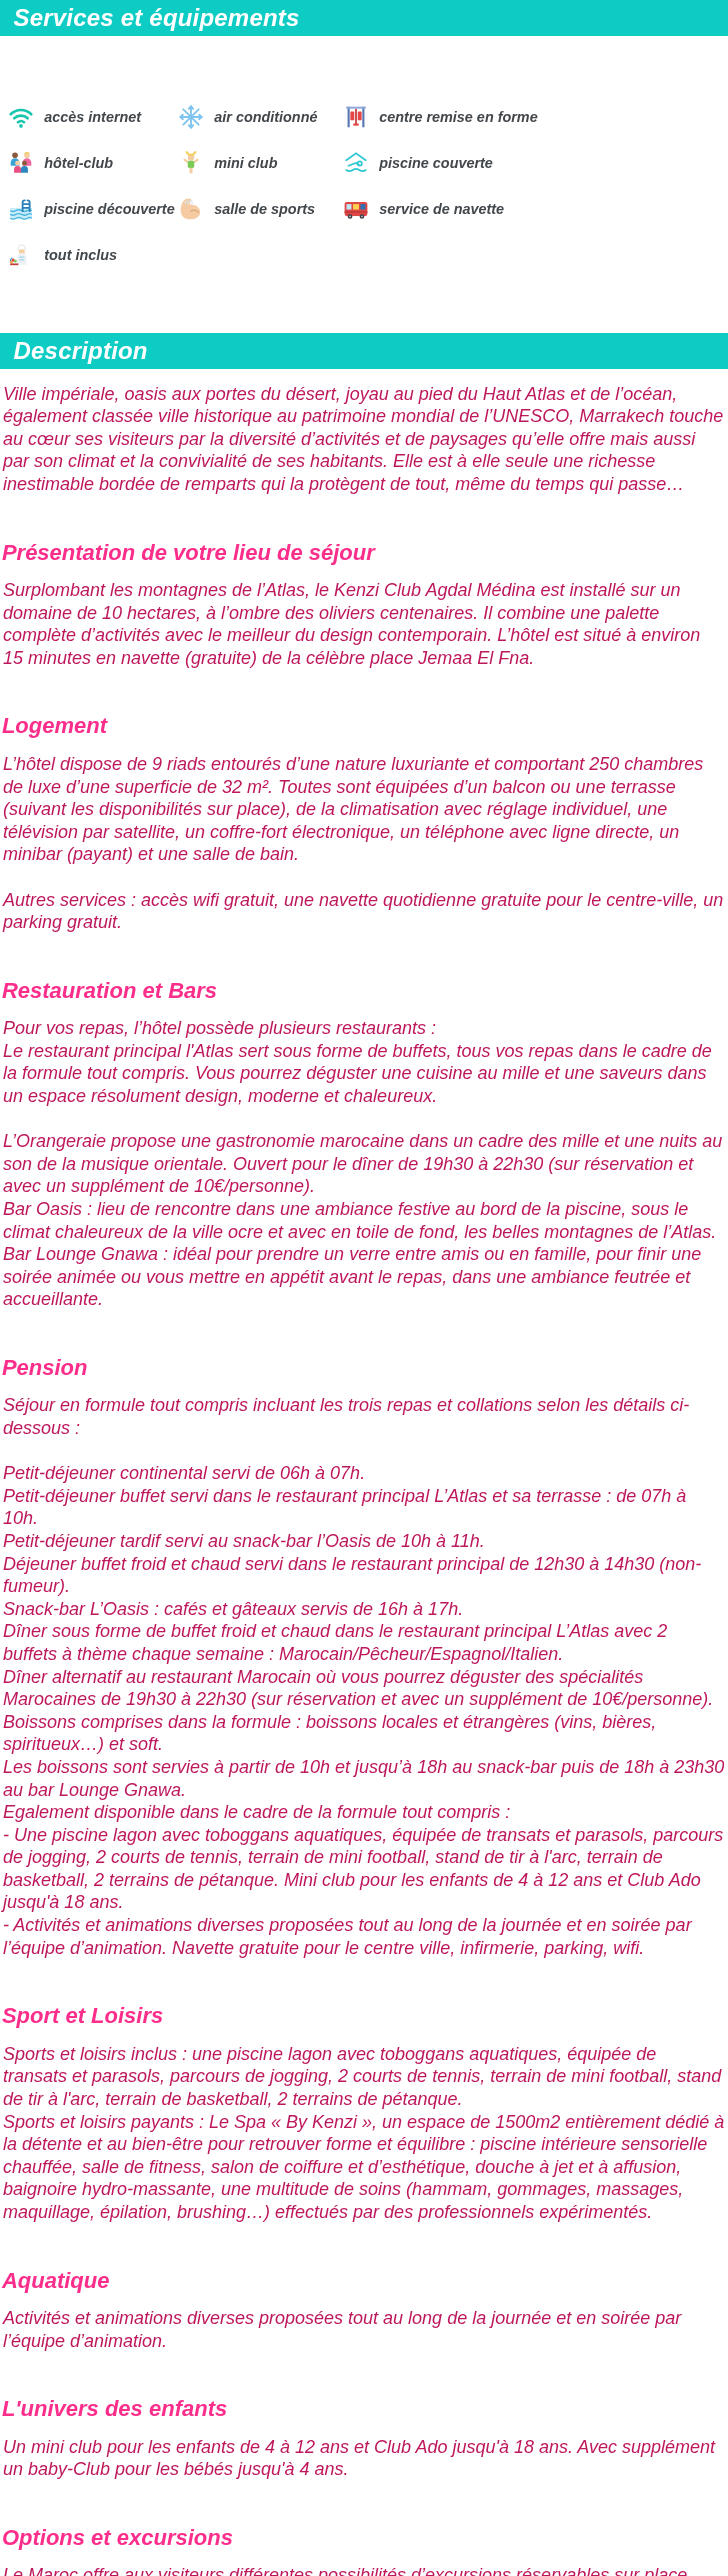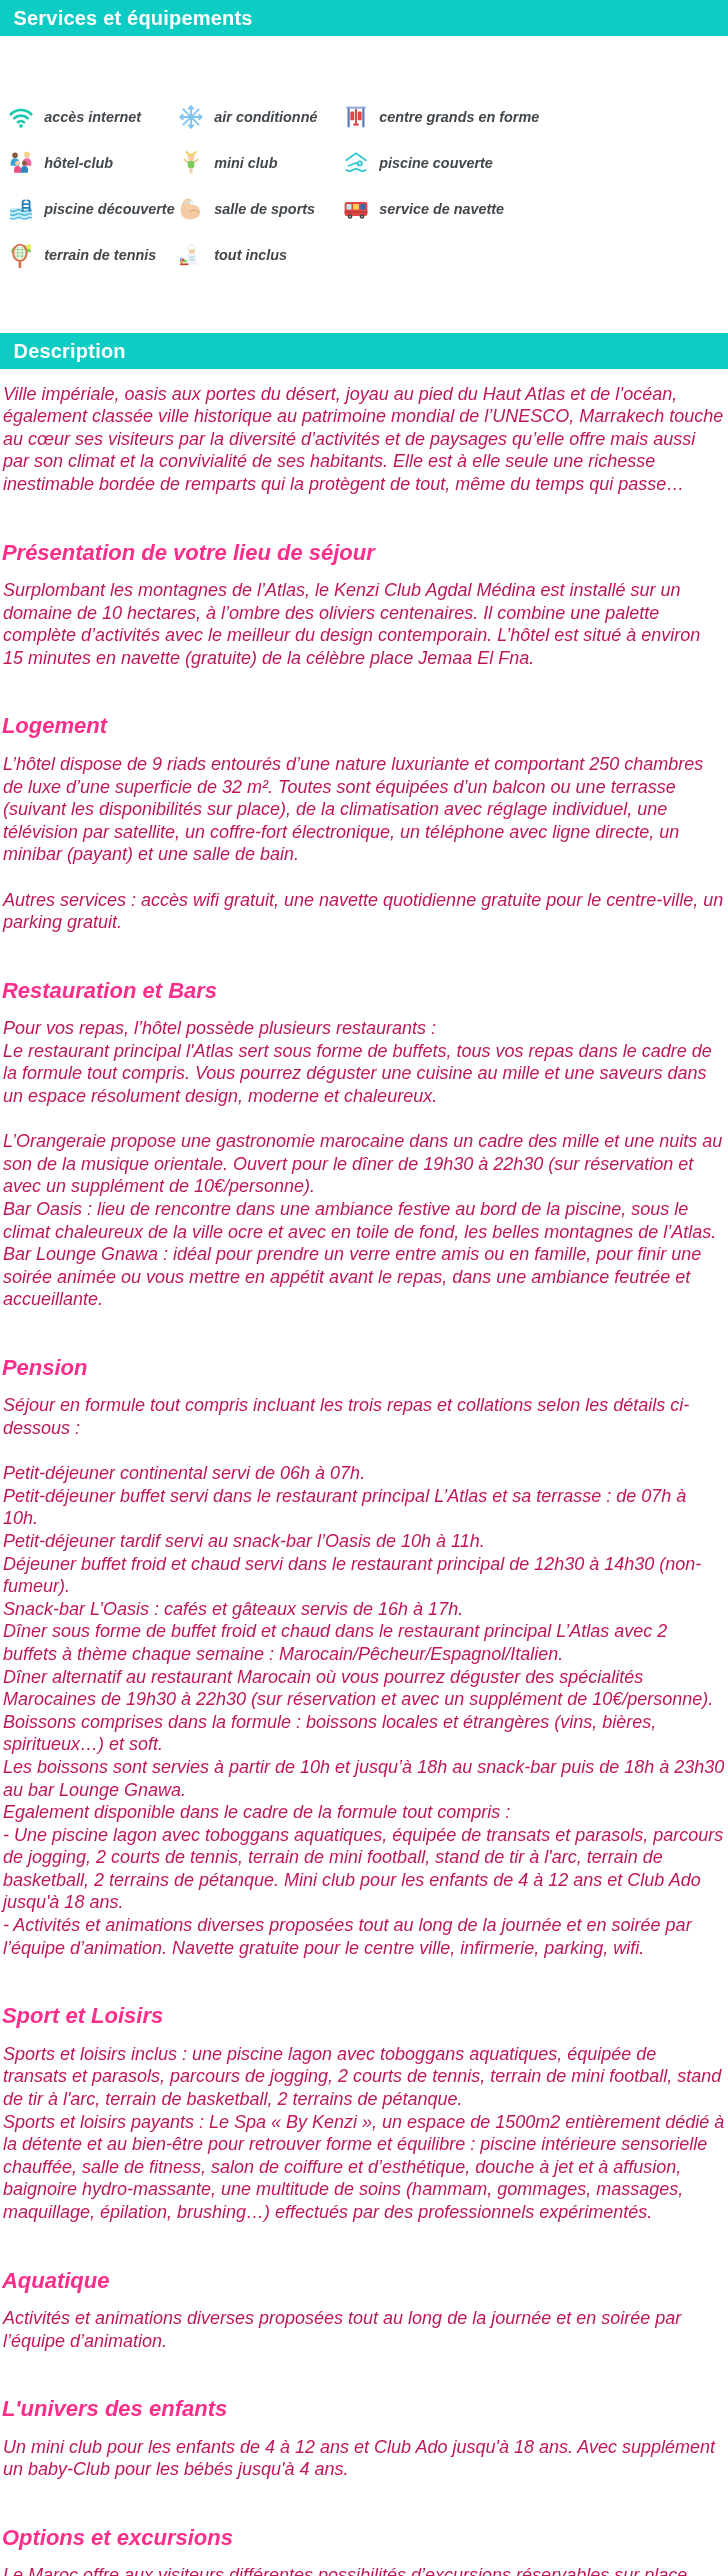--- a/index.html
+++ b/index.html
@@ -1,19 +1,19 @@
 <!DOCTYPE html>
 <html lang="fr"><head>
 <meta charset="utf-8">
 <style>
   html,body { margin:0; padding:0; background:#ffffff; }
   body { width:728px; font-family:"Liberation Sans", sans-serif; }
 
   .bar { background:#0cccc4; height:36px; display:flex; align-items:center; padding:0 13.5px; }
-  .bar span { color:#ffffff; font-size:20px; font-weight:700; letter-spacing:0.2px; }
+  .bar span { color:#ffffff; font-size:24px; font-weight:700; font-style:italic; letter-spacing:0.2px; }
 
   .services-grid { display:grid; grid-template-columns:170px 165px 1fr; padding:12.5px 3.8px 9.6px 7.7px;margin-top:45px; }
   .service-item { display:flex; align-items:center; gap:10.6px; height:46px; }
   .service-label { color:#42474c; font-size:14.4px; font-style:italic; font-weight:700; white-space:nowrap; }
   .service-icon { flex:0 0 26px; display:flex; align-items:center; justify-content:center; }
 
   .description-bar { margin-top:46px; }
 
   .section-title { color:#fb2e8b; font-size:22px; font-weight:700; font-style:italic; margin:44px 1.9px 0; }
   .section:first-of-type .section-title { margin-top:21px; }
@@ -58,21 +58,21 @@
       <svg width="26" height="26" viewBox="0 0 24 24">
           <rect x="4.2" y="2.5" width="2" height="19" fill="#5b78b4"></rect>
           <rect x="17.8" y="2.5" width="2" height="19" fill="#5b78b4"></rect>
           <rect x="3" y="2.5" width="18" height="1.8" fill="#8fa6d8"></rect>
           <rect x="6.8" y="7" width="3.6" height="8" rx=".8" fill="#e64545"></rect>
           <rect x="13.6" y="7" width="3.6" height="8" rx=".8" fill="#e64545"></rect>
           <rect x="11.2" y="4.5" width="1.6" height="14" fill="#c23a3a"></rect>
           <rect x="9.5" y="18" width="5" height="2" fill="#e64545"></rect>
         </svg>
     </span>
-    <span class="service-label">centre grands en forme</span>
+    <span class="service-label">centre remise en forme</span>
   </div>
 
   <div class="service-item">
     <span class="service-icon">
       <svg width="26" height="26" viewBox="0 0 24 24">
           <circle cx="6.5" cy="4.8" r="2.6" fill="#8a5a3c"></circle>
           <path d="M2.5 14.5v-3a4 4 0 0 1 8 0v3z" fill="#3aa3d6"></path>
           <circle cx="17.5" cy="4.8" r="2.6" fill="#f5cda2"></circle>
           <path d="M14.8 3.6a2.8 2.8 0 0 1 5.4 0z" fill="#f0d06e"></path>
           <path d="M13.5 14.5v-3a4 4 0 0 1 8 0v3z" fill="#f066a0"></path>
@@ -143,32 +143,20 @@
           <rect x="1.5" y="14" width="21" height="1.6" fill="#c23a3a"></rect>
           <circle cx="6.5" cy="19" r="2.1" fill="#35393d"></circle>
           <circle cx="17.5" cy="19" r="2.1" fill="#35393d"></circle>
           <circle cx="6.5" cy="19" r=".9" fill="#b9bdc1"></circle>
           <circle cx="17.5" cy="19" r=".9" fill="#b9bdc1"></circle>
         </svg>
     </span>
     <span class="service-label">service de navette</span>
   </div>
 
-  <div class="service-item">
-    <span class="service-icon">
-      <svg width="26" height="26" viewBox="0 0 24 24">
-          <path d="M2.5 9.5a9.5 7 0 0 1 19 0z" fill="#7ccb57"></path>
-          <circle cx="19.3" cy="4.3" r="2.4" fill="#e8f06a"></circle>
-          <ellipse cx="11" cy="10" rx="6.2" ry="7.6" fill="#f4f9f2" stroke="#d96f4b" stroke-width="1.8"></ellipse>
-          <path d="M6 7h10M6 10h10M6 13h10M9 4.5v11M13 4.5v11" stroke="#8fcf8f" stroke-width=".8"></path>
-          <path d="M11 17.6L11 23" stroke="#d96f4b" stroke-width="2.4" stroke-linecap="round"></path>
-        </svg>
-    </span>
-    <span class="service-label">terrain de tennis</span>
-  </div>
 
   <div class="service-item">
     <span class="service-icon">
       <svg width="26" height="26" viewBox="0 0 24 24">
           <path d="M9.5 5.5c-.8-3.6 6.8-3.6 6 0l.3 2h-6.6z" fill="#ffffff" stroke="#d9d9d9" stroke-width=".7"></path>
           <circle cx="12.8" cy="9.3" r="2.7" fill="#f5cda2"></circle>
           <path d="M8.5 21v-6.5a4.3 4.3 0 0 1 8.6 0V21z" fill="#eef2f5"></path>
           <path d="M10.5 14h4.6M10.5 16.5h4.6" stroke="#9fd3e8" stroke-width="1.1"></path>
           <path d="M4 14.5c-1.8.8-2.4 3-1.2 4.6" stroke="#3aa3d6" stroke-width="1" fill="none"></path>
           <circle cx="4.7" cy="16.8" r="1.5" fill="#e64545"></circle>

